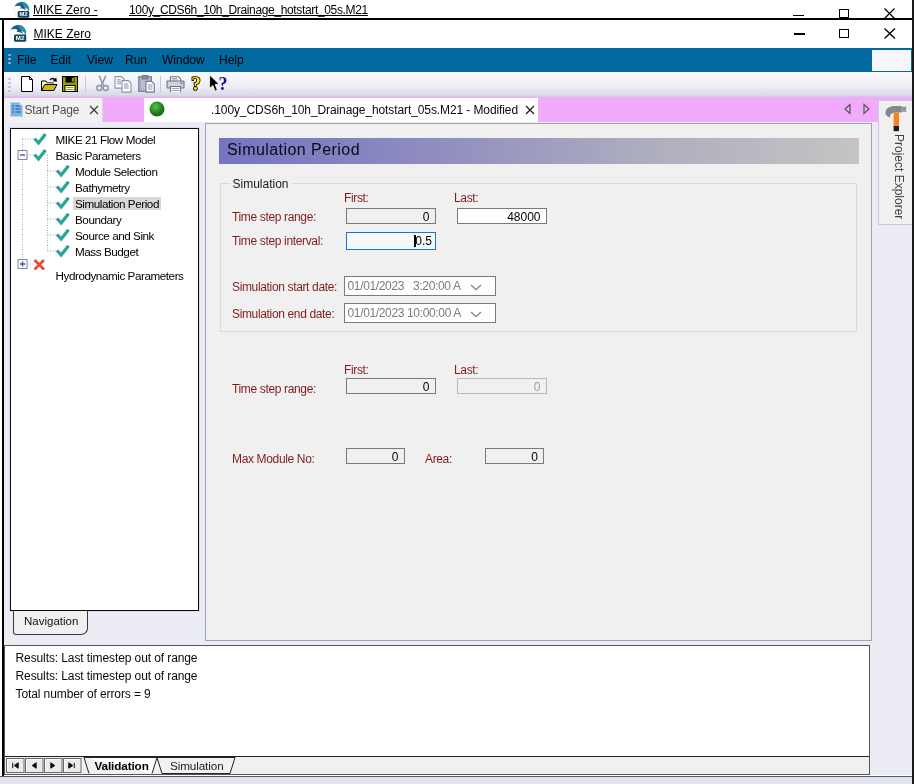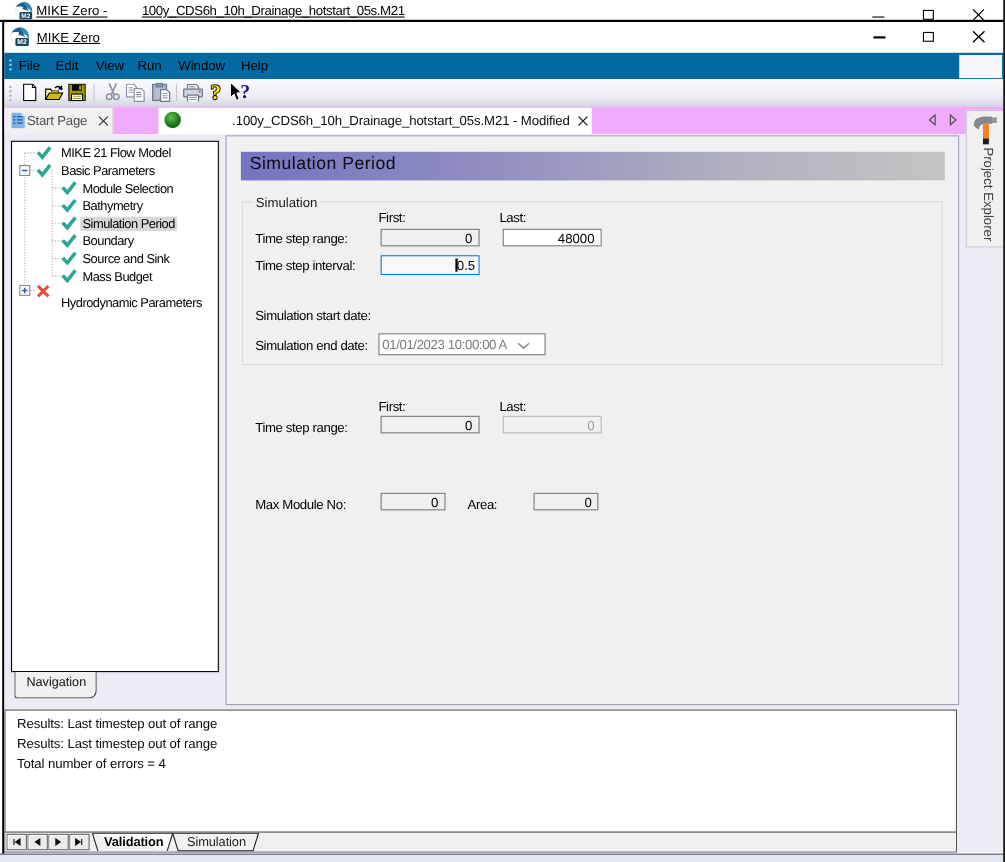--- a/index.html
+++ b/index.html
@@ -40,21 +40,21 @@
 #navtab { left:13px; top:610.5px; width:75px; height:24.5px; background:#f0f0f0;
   border:1px solid #3a3a3a; border-top:none; border-radius:0 0 7px 3px; }
 #navtab span { position:absolute; left:10px; top:4px; font-size:11.5px; color:#111; }
 
 #content { left:205px; top:122.5px; width:667px; height:518.5px; background:#f0f0f0; border:1px solid #9fa3b8; }
 #header { position:absolute; left:13px; top:14.5px; width:640px; height:25.5px;
   background:linear-gradient(90deg,#7673c2,#8c8ac0 30%,#b0b0bf 70%,#c4c4c4); }
 #header span { position:absolute; left:10px; top:3px; font-size:15.5px; color:#0a0a14; }
 .grp { position:absolute; left:13.5px; width:637px; border:1px solid #d9d9d9; background:#f0f0f0; }
 .grplbl { position:absolute; left:9px; top:-7px; background:#f0f0f0; padding:0 3px; font-size:12px; color:#1a1a1a; }
-.flbl { position:absolute; font-size:12px; color:#000000; white-space:nowrap; letter-spacing:-0.35px; }
+.flbl { position:absolute; font-size:12px; color:#7f1d1d; white-space:nowrap; letter-spacing:-0.35px; }
 .inp { position:absolute; border:1px solid #7a7a7a; background:#f0f0f0; font-size:12px;
   text-align:right; padding:1px 5px 0 0; color:#000; }
 .inp.white { background:#fff; }
 .inp.dis { border-color:#b8b8b8; color:#9d9d9d; }
 .combo { position:absolute; border:1px solid #7a7a7a; background:#fff; color:#7b7b7b; font-size:12px; letter-spacing:-0.35px; padding:2px 0 0 2.5px; white-space:nowrap; overflow:hidden;}
 
 #bottompanel { left:4px; top:645px; width:866px; height:130px; background:#fff; border:1.2px solid #555; }
 .vmsg { position:absolute; left:10.5px; font-size:12px; color:#0a0a0a; letter-spacing:-0.1px; }
 #btabline { position:absolute; left:0; top:110px; width:100%; height:1.2px; background:#222; }
 #btabs { position:absolute; left:0; top:111.2px; width:100%; height:17px; background:#f0f0f0; }
@@ -292,20 +292,25 @@
       <span class="grplbl">Simulation</span>
     </div>
     <span class="flbl" style="left:138px;top:67px">First:</span>
     <span class="flbl" style="left:248px;top:67px">Last:</span>
     <span class="flbl" style="left:26px;top:86px">Time step range:</span>
     <div class="inp" style="left:139.5px;top:84px;width:90px;height:16px">0</div>
     <div class="inp white" style="left:250.5px;top:84px;width:90px;height:16px">48000</div>
     <span class="flbl" style="left:26px;top:110px">Time step interval:</span>
     <div class="inp white" style="left:140px;top:108px;width:90px;height:18px;border:1.5px solid #1378d4;background:#f8f8f8;position:absolute;padding-right:3px">0.5<div style="position:absolute;right:19.5px;top:2px;width:1.2px;height:12px;background:#000"></div></div>
     <span class="flbl" style="left:26px;top:156px">Simulation start date:</span>
+    <div class="combo" style="left:138px;top:152.5px;width:152px;height:19.5px">01/01/2023&nbsp;&nbsp;&nbsp;3:20:00 A
+      <svg style="position:absolute;right:13px;top:7px" width="12" height="7">
+          <path d="M1,1 L6,5.5 L11,1" fill="none" stroke="#8a8a8a" stroke-width="1.4"></path>
+        </svg>
+    </div>
     <span class="flbl" style="left:26px;top:183px">Simulation end date:</span>
     <div class="combo" style="left:138px;top:179.5px;width:152px;height:19.5px">01/01/2023 10:00:00 A
       <svg style="position:absolute;right:13px;top:7px" width="12" height="7">
           <path d="M1,1 L6,5.5 L11,1" fill="none" stroke="#8a8a8a" stroke-width="1.4"></path>
         </svg>
     </div>
 
     <span class="flbl" style="left:138px;top:239px">First:</span>
     <span class="flbl" style="left:248px;top:239px">Last:</span>
     <span class="flbl" style="left:26px;top:258px">Time step range:</span>
@@ -314,21 +319,21 @@
 
     <span class="flbl" style="left:26px;top:328px">Max Module No:</span>
     <div class="inp" style="left:139.5px;top:324px;width:59px;height:16px">0</div>
     <span class="flbl" style="left:219px;top:328px">Area:</span>
     <div class="inp" style="left:279px;top:324px;width:59px;height:16px">0</div>
   </div>
 
   <div class="abs" id="bottompanel">
     <span class="vmsg" style="top:5px">Results: Last timestep out of range</span>
     <span class="vmsg" style="top:23px">Results: Last timestep out of range</span>
-    <span class="vmsg" style="top:41px">Total number of errors = 4</span>
+    <span class="vmsg" style="top:41px">Total number of errors = 9</span>
     <div id="btabline"></div>
     <div id="btabs"></div>
     <svg class="abs" style="left:0;top:111px" width="300" height="17" viewBox="0 0 300 17">
       <g>
         <rect x="1.5" y="1.5" width="17.5" height="14" fill="#ebebeb" stroke="#6a6a6a"></rect>
         <rect x="20.5" y="1.5" width="17.5" height="14" fill="#ebebeb" stroke="#6a6a6a"></rect>
         <rect x="39.5" y="1.5" width="17.5" height="14" fill="#ebebeb" stroke="#6a6a6a"></rect>
         <rect x="58.5" y="1.5" width="17.5" height="14" fill="#ebebeb" stroke="#6a6a6a"></rect>
         <path d="M2.5,2.5 h15.5 M2.5,2.5 v12 M21.5,2.5 h15.5 M21.5,2.5 v12 M40.5,2.5 h15.5 M40.5,2.5 v12 M59.5,2.5 h15.5 M59.5,2.5 v12" stroke="#fbfbfb" fill="none"></path>
         <path d="M7.7,5.8 v5.4 M13.2,5.8 L9.2,8.5 L13.2,11.2 Z" stroke="#111" fill="#111" stroke-width="1"></path>

